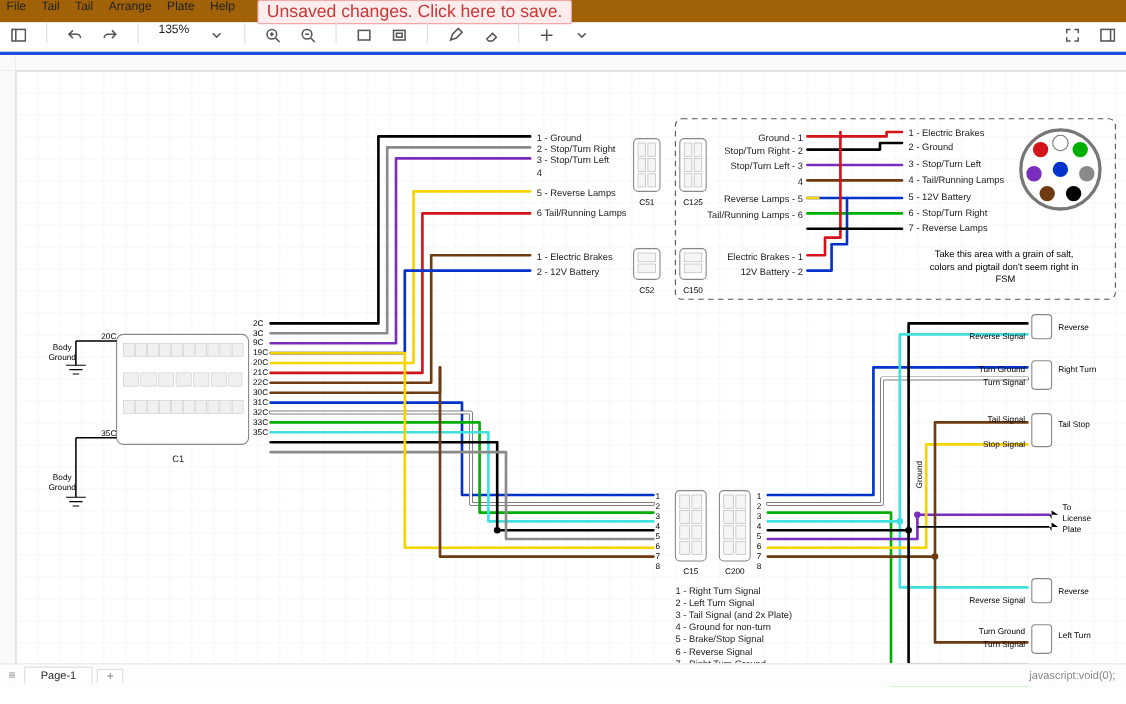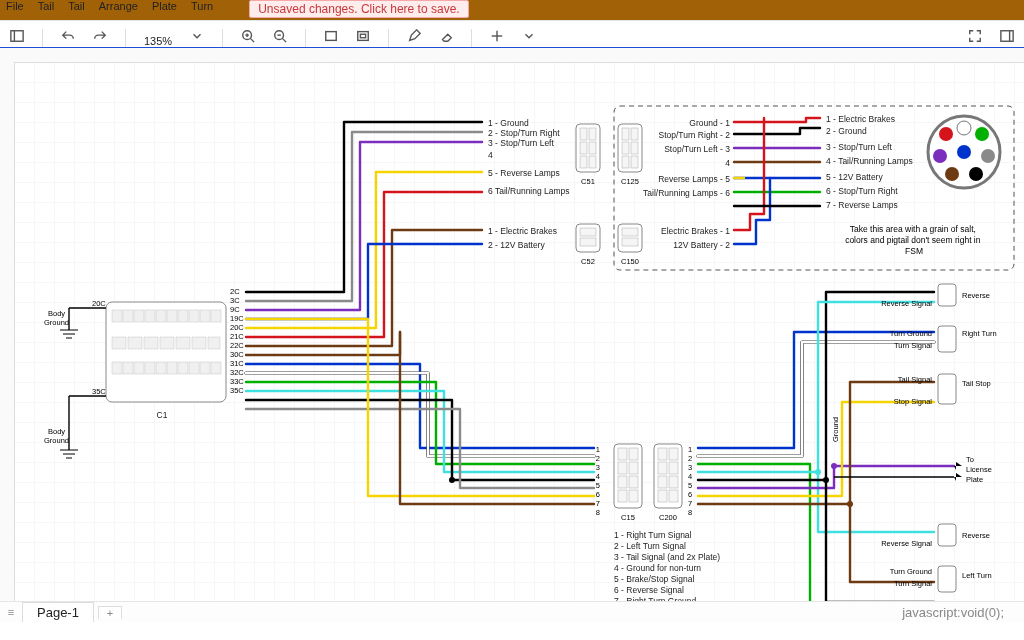--- a/index.html
+++ b/index.html
@@ -1,58 +1,58 @@
 <!DOCTYPE html>
 <html><head>
 <meta charset="utf-8">
 <style>
 html,body{margin:0;padding:0;width:1024px;height:640px;overflow:hidden;font-family:Arial,Helvetica,sans-serif;font-size:11px;background:#fff;color:#222}
 
 .menubar{height:20px;display:flex;align-items:flex-start;padding:0 6px;border-bottom:1px solid #e5e5e5;background:#a16207}
 .menubar .m{margin-right:14px;cursor:default}
-.save-banner{margin-left:22px;border:1px solid #f3a7a7;background:#ffecec;color:#c93838;padding:1px 8px;font-size:12px;border-radius:2px}
-.toolbar{height:26px;display:flex;align-items:flex-end;padding:0 6px;border-bottom:1px solid #1d4ed8;background:#fff;gap:10px}
+.save-banner{margin-left:6px;border:1px solid #f3a7a7;background:#ffecec;color:#c93838;padding:1px 8px;font-size:16px;border-radius:2px}
+.toolbar{height:26px;display:flex;align-items:flex-start;padding:0 6px;border-bottom:3px solid #1d4ed8;background:#fff;gap:10px}
 .tb{width:22px;height:22px;display:flex;align-items:center;justify-content:center;color:#555;border-radius:3px}
 .tb svg{width:14px;height:14px;stroke:#555;fill:none;stroke-width:1.6}
 .sep{width:1px;height:18px;background:#ddd;margin:0 4px}
 .zoomval{font-size:11px;padding:0 4px}
 .spacer{flex:1}
 
 .stage{position:relative;width:1024px;height:574px;background:#fff}
 .grid{position:absolute;inset:0;background-image:linear-gradient(#eee 1px,transparent 1px),linear-gradient(90deg,#eee 1px,transparent 1px);background-size:20px 20px;opacity:.5}
 .ruler-h{position:absolute;top:0;left:14px;right:0;height:14px;background:#fafafa;border-bottom:1px solid #ccc}
 .ruler-v{position:absolute;top:14px;left:0;bottom:0;width:14px;background:#fafafa;border-right:1px solid #ccc}
 .corner{position:absolute;top:0;left:0;width:14px;height:14px;background:#fafafa;border-right:1px solid #ccc;border-bottom:1px solid #ccc}
 .canvas{position:absolute;left:14px;top:14px;right:0;bottom:0;overflow:hidden}
 svg.diagram{position:absolute;left:0;top:0}
 .lbl{font-family:Arial;font-size:8.5px;fill:#222}
 .lbl-s{font-size:7.5px}
 .warn{font-size:8.5px}
 
 .tabs{position:absolute;left:0;right:0;bottom:0;height:20px;display:flex;align-items:center;border-top:1px solid #e5e5e5;background:#fdfdfd}
 .tab-m{width:22px;text-align:center;color:#888}
-.tab{padding:2px 14px;border:1px solid #ddd;border-bottom:none;background:#fff;font-size:13px}
+.tab{padding:2px 14px;border:1px solid #ddd;border-bottom:none;background:#fff;font-size:10px}
 .tab-add{width:22px;text-align:center;color:#888;border:1px solid #ddd;border-bottom:none;background:#fff;margin-left:4px}
-.status{position:absolute;right:20px;font-size:13px;color:#888}
+.status{position:absolute;right:10px;font-size:10px;color:#888}
 
 .cn-outer{fill:#fff;stroke:#888;stroke-width:1}
 .cn-pin{fill:#f5f5f5;stroke:#aaa;stroke-width:.5}
 .fuse{fill:#fff;stroke:#888}
 .fuse-pin{fill:#f0f0f0;stroke:#bbb;stroke-width:.4}
 </style>
 </head>
 <body>
 
 <div class="menubar">
   <span class="m">File</span>
   <span class="m">Tail</span>
   <span class="m">Tail</span>
   <span class="m">Arrange</span>
   <span class="m">Plate</span>
-  <span class="m">Turn</span>
+  <span class="m">Help</span>
   <span class="save-banner">Unsaved changes. Click here to save.</span>
 </div>
 
 <div class="toolbar">
   <div class="tb">
       <svg viewBox="0 0 16 16">
         <rect x="1" y="2" width="14" height="12"></rect>
         <line x1="5" y1="2" x2="5" y2="14"></line>
       </svg>
     </div>

